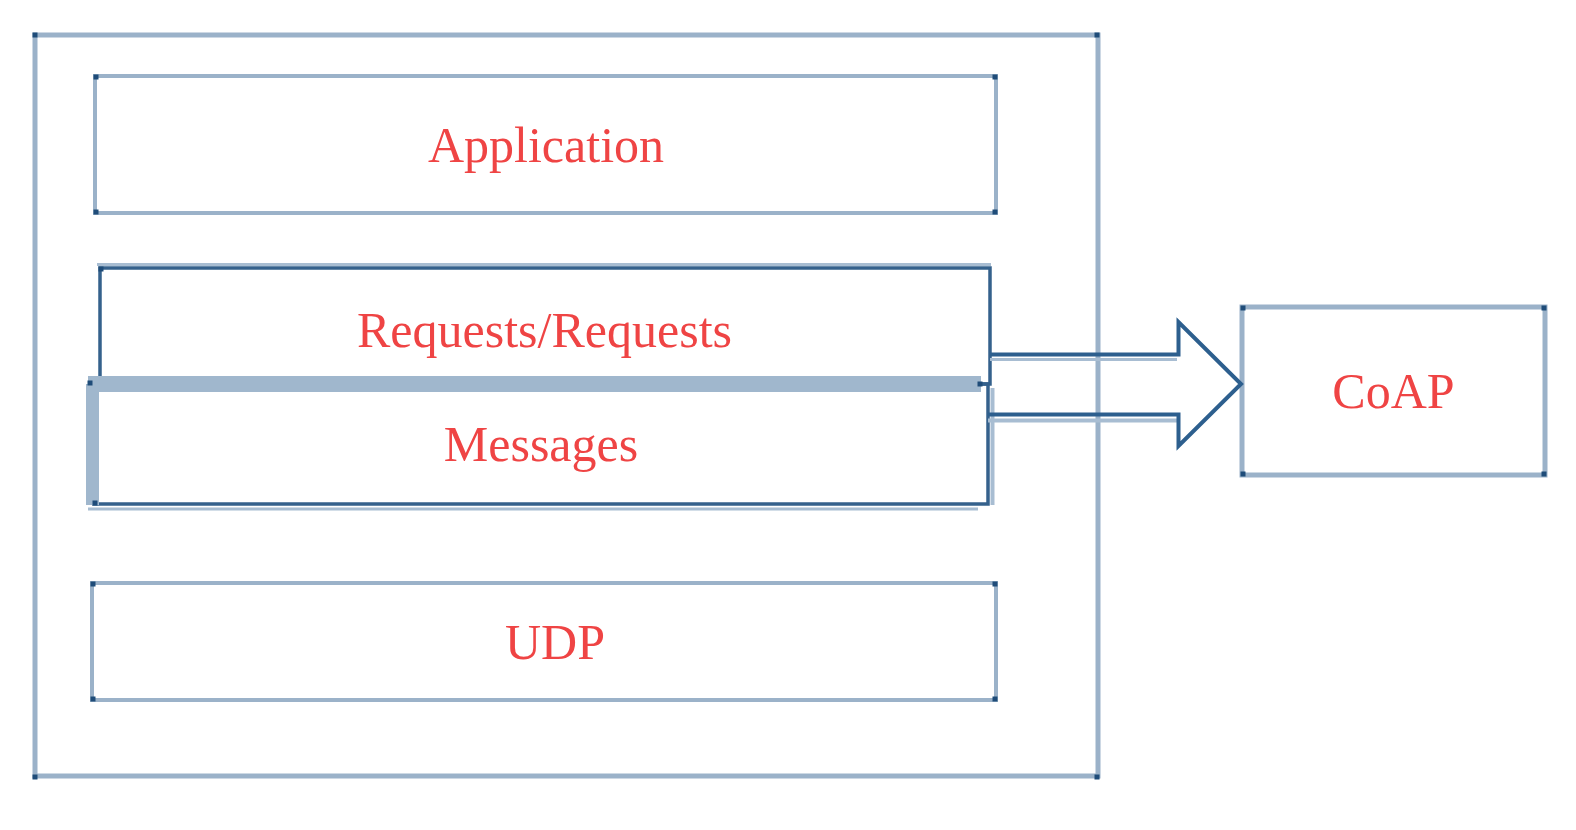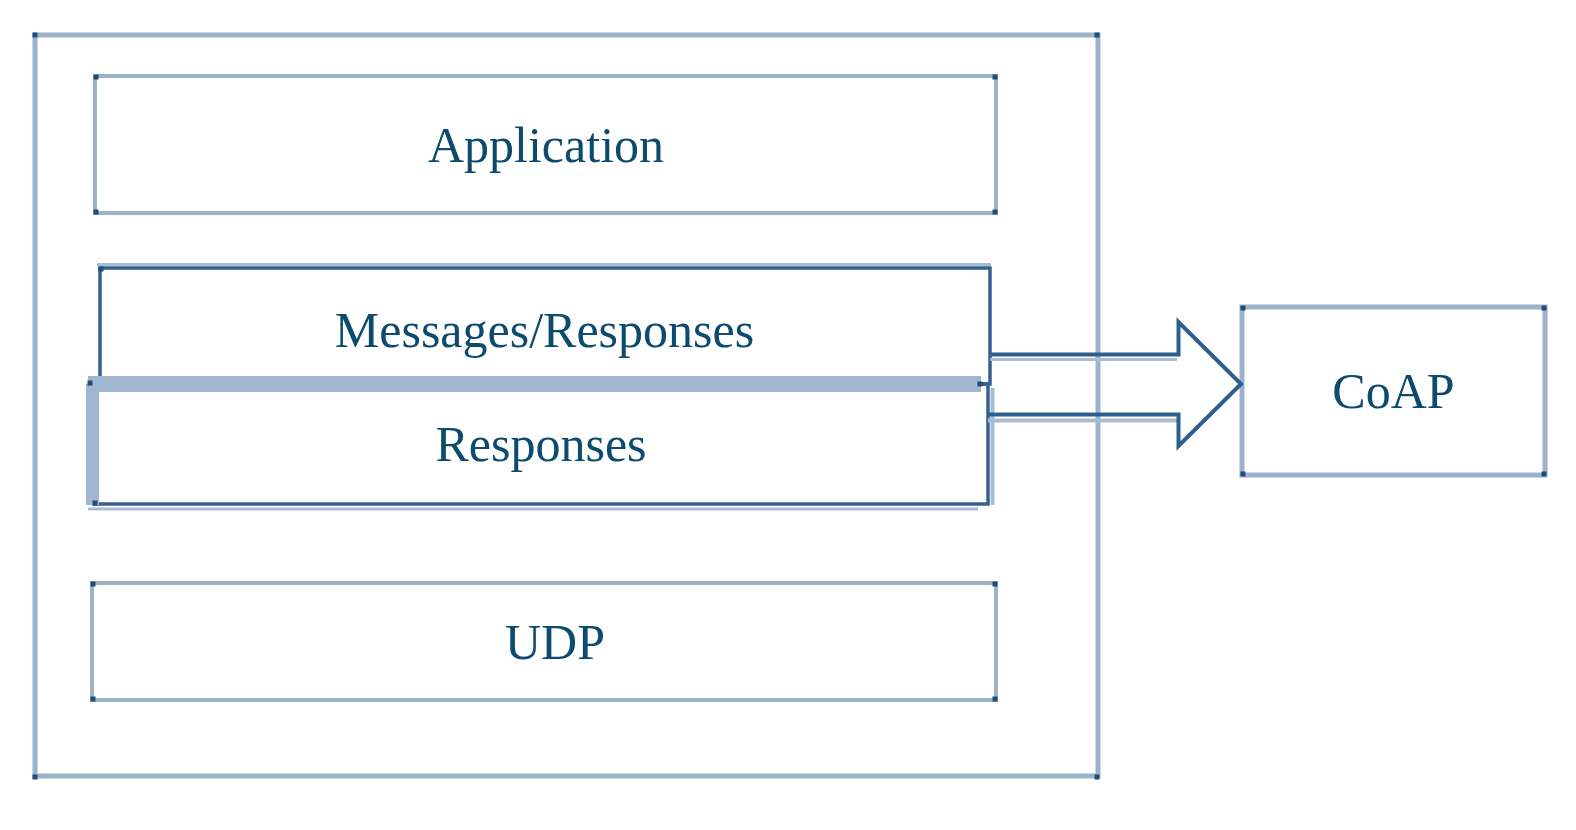--- a/index.html
+++ b/index.html
@@ -7,21 +7,21 @@
     position:relative;
     width:1576px;height:830px;
     background:#ffffff;
     overflow:hidden;
     font-family:"Liberation Serif","DejaVu Serif",serif;
   }
   .art{position:absolute;left:0;top:0;width:1576px;height:830px;}
   .lbl{
     position:absolute;
     display:flex;align-items:center;justify-content:center;
-    font-size:50px;line-height:1;color:#0c4a6e;
+    font-size:50px;line-height:1;color:#ef4444;
     white-space:nowrap;
     text-align:center;
   }
   .lbl-app { left:99px;  top:80px;  width:894px; height:130px; }
   .lbl-rr  { left:103px; top:272px; width:883px; height:116px; }
   .lbl-msg { left:97px;  top:386px; width:888px; height:116px; }
   .lbl-udp { left:106px;  top:586px; width:898px; height:112px; }
   .lbl-coap{ left:1247px;top:312px; width:293px; height:158px;font-family:Liberation Serif, serif; }
 </style>
 </head>
@@ -71,18 +71,18 @@
       <rect x="90.5" y="696.5" width="5" height="5"></rect>
         <rect x="992.5" y="696.5" width="5" height="5"></rect>
       <rect x="1240.5" y="305.5" width="5" height="5"></rect>
         <rect x="1541.5" y="305.5" width="5" height="5"></rect>
       <rect x="1240.5" y="471.5" width="5" height="5"></rect>
         <rect x="1541.5" y="471.5" width="5" height="5"></rect>
     </g>
   </svg>
 
   <div class="lbl lbl-app">Application</div>
-  <div class="lbl lbl-rr">Messages/Responses</div>
-  <div class="lbl lbl-msg">Responses</div>
+  <div class="lbl lbl-rr">Requests/Requests</div>
+  <div class="lbl lbl-msg">Messages</div>
   <div class="lbl lbl-udp">UDP</div>
   <div class="lbl lbl-coap">CoAP</div>
 
 </div>
 
 </body></html>

